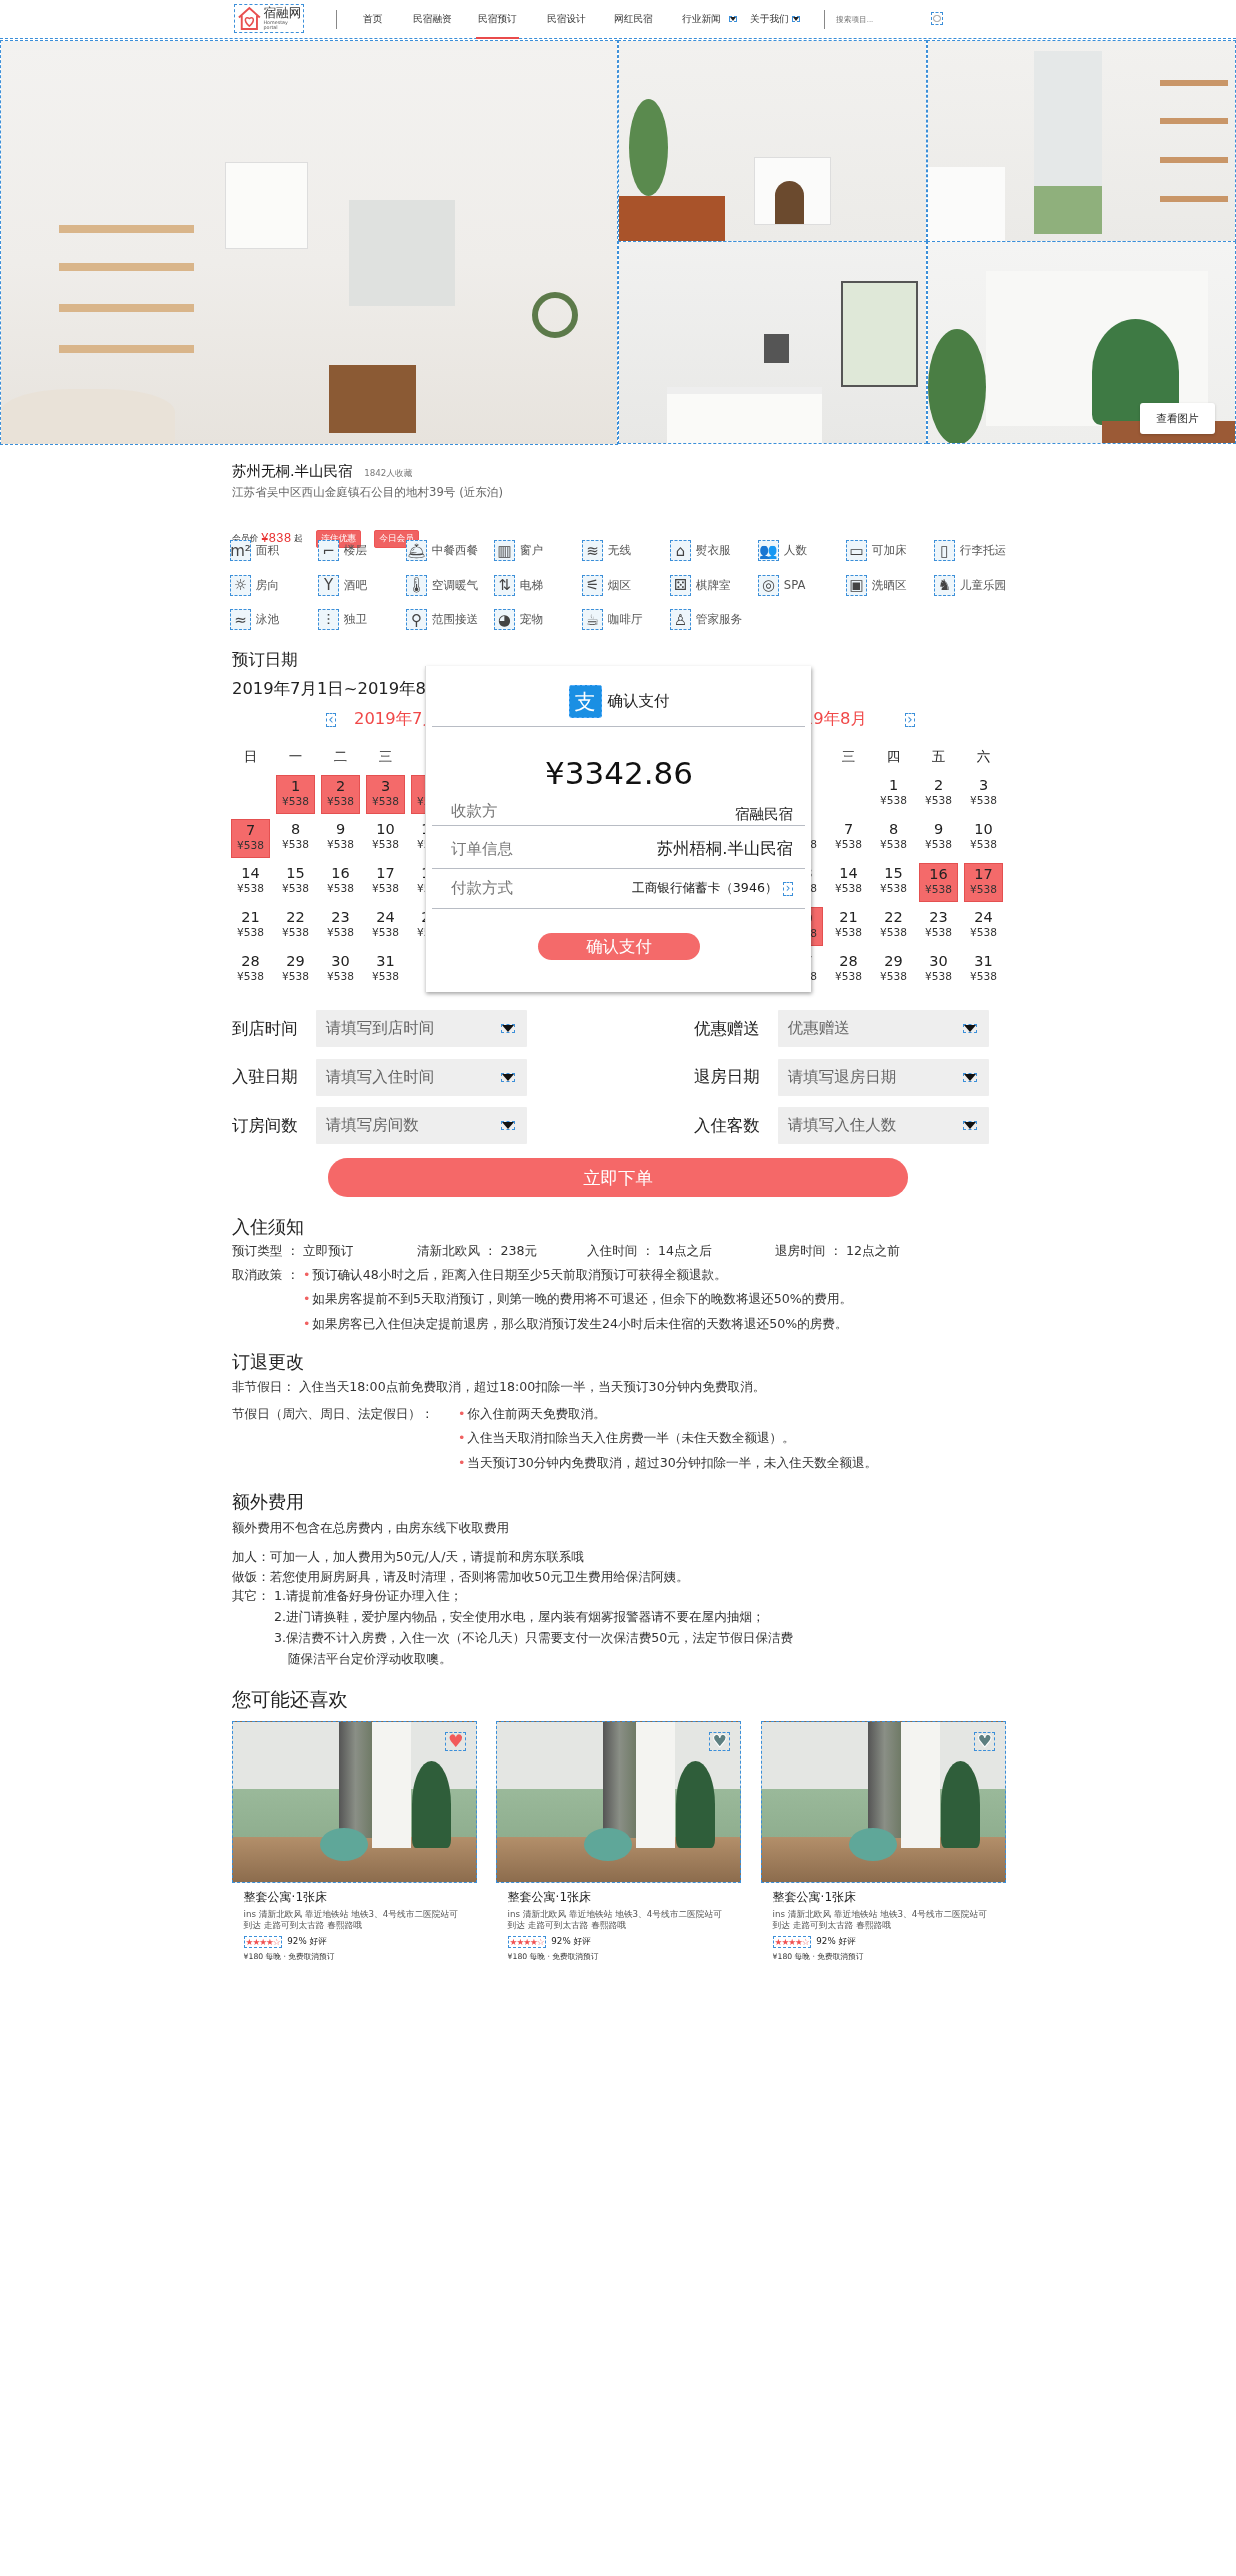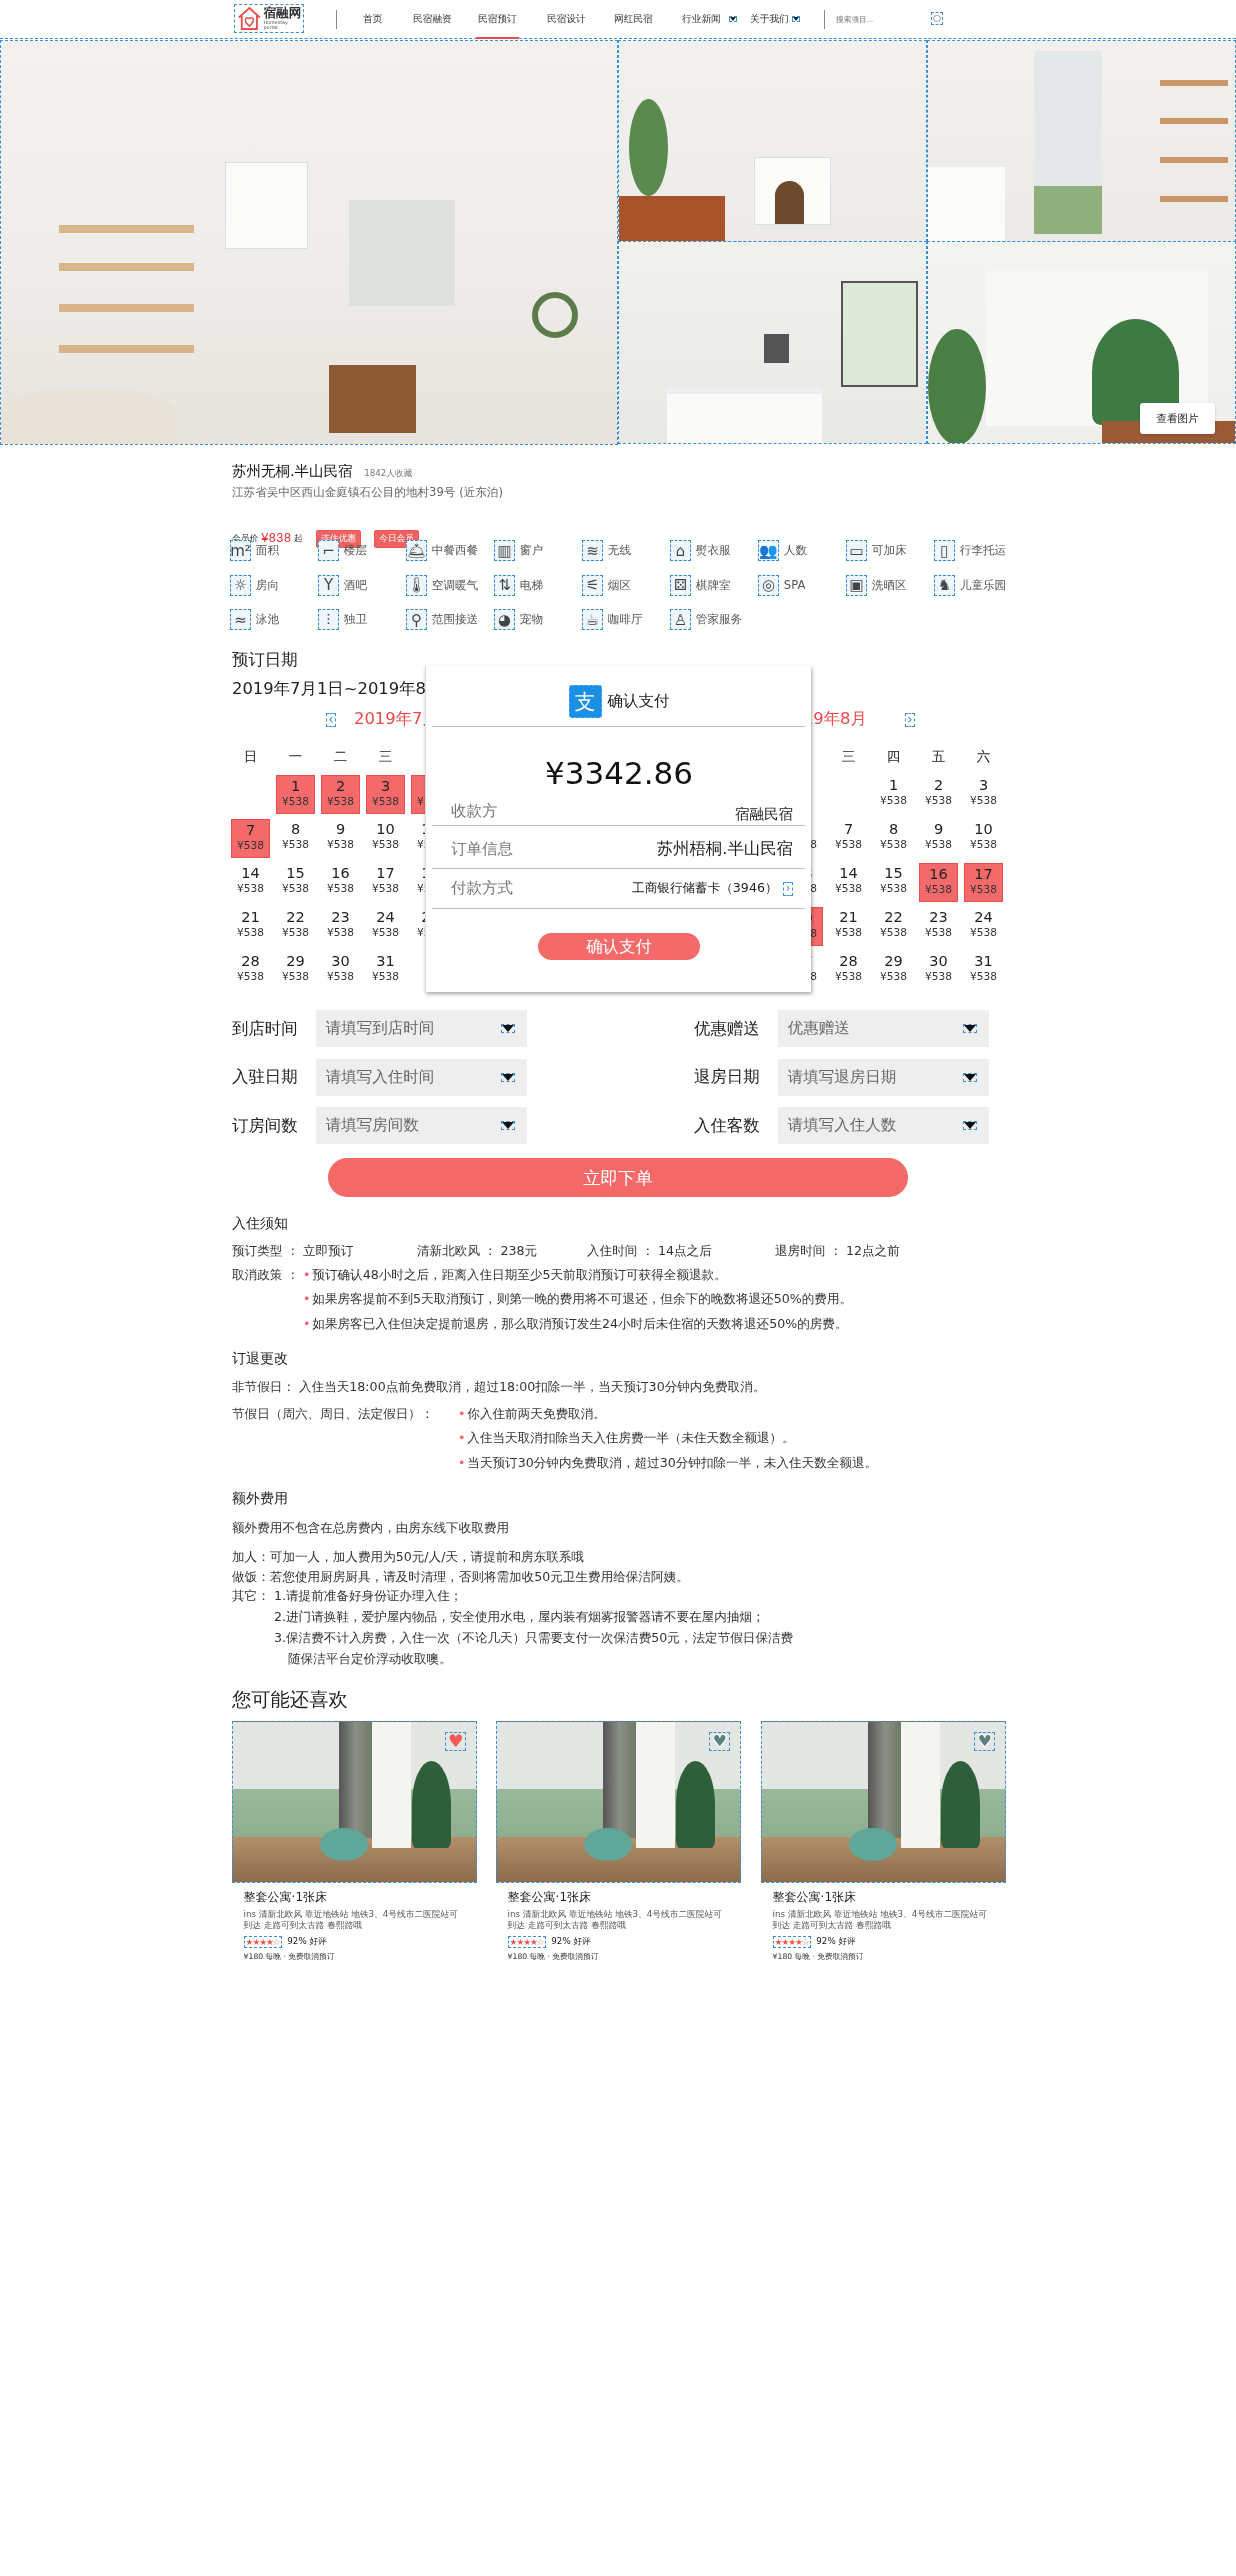--- a/index.html
+++ b/index.html
@@ -1,21 +1,21 @@
 <!DOCTYPE html>
 <html><head>
 <meta charset="utf-8">
 <style>
 *{box-sizing:border-box;margin:0;padding:0;}
 body{width:1236px;height:2576px;background:#fff;font-family:"DejaVu Sans","Liberation Sans",sans-serif;color:#222;position:relative;overflow:hidden;}
 .abs{position:absolute;}
 
 #header{position:absolute;left:0;top:0;width:1236px;height:39px;border-bottom:1px dashed #3b8fd9;background:#fff;}
 #logo{position:absolute;left:234px;top:3.9px;width:70px;height:29px;border:1px dashed #3b8fd9;display:flex;align-items:center;gap:1.9px;padding-left:1.9px;}
-#logo .name{font-size:12.6px;font-weight:bold;color:#333;line-height:12.6px;}
+#logo .name{font-size:12.6px;font-weight:normal;color:#333;line-height:12.6px;}
 #logo .sub{font-size:4.8px;color:#555;}
 .hdiv{position:absolute;top:9.7px;width:1px;height:19.3px;background:#888;}
 .nav{position:absolute;top:12.6px;font-size:9.7px;color:#333;}
 .nav.active::after{content:"";position:absolute;left:-1.9px;right:-1.9px;top:24px;height:2.9px;background:#e94b4b;}
 .caret{display:inline-block;width:0;height:0;border-left:3.9px solid transparent;border-right:3.9px solid transparent;border-top:4.8px solid #222;margin-left:3.9px;vertical-align:middle;outline:1px dashed #3b8fd9;}
 #search-input{position:absolute;left:836px;top:11.6px;width:87px;height:15.5px;border:none;font-size:7.7px;color:#999;background:transparent;outline:none;}
 #search-btn{position:absolute;left:931px;top:11.6px;width:11.6px;height:13.5px;border:1px dashed #3b8fd9;display:flex;align-items:center;justify-content:center;}
 #search-btn span{width:7.7px;height:7.7px;border:1px solid #999;border-radius:50%;}
 
 .photo{position:absolute;border:1px dashed #3b8fd9;overflow:hidden;}
@@ -53,21 +53,21 @@
 .mrow .k{font-size:15.5px;color:#777;}
 .mrow .v{font-size:14.5px;color:#222;}
 #pay-chevron{display:inline-block;width:9.7px;height:13.5px;border:1px dashed #3b8fd9;color:#3b8fd9;font-size:11.6px;line-height:11.6px;margin-left:5.8px;text-align:center;}
 #confirm-pay{position:absolute;left:112px;top:267px;width:162px;height:27px;border-radius:13.5px;background:#f46a6a;color:#fff;font-size:16.4px;border:none;font-family:inherit;cursor:pointer;}
 
 .frow-label{position:absolute;font-size:16.4px;color:#222;}
 .fselect{position:absolute;width:211px;height:37px;background:#eee;border-radius:1px;font-size:15.5px;color:#666;padding-left:9.7px;display:flex;align-items:center;}
 .fselect .tri{position:absolute;right:13.5px;top:14.5px;width:0;height:0;border-left:6.8px solid transparent;border-right:6.8px solid transparent;border-top:7.7px solid #111;outline:1px dashed #3b8fd9;}
 #order-now{position:absolute;left:328px;top:1158px;width:580px;height:39px;border-radius:19.3px;background:#f56868;color:#fff;font-size:17.4px;border:none;font-family:inherit;cursor:pointer;}
 
-.sec-title{position:absolute;left:232px;font-size:14px;color:#222;}
+.sec-title{position:absolute;left:232px;font-size:18px;color:#222;}
 .txt{position:absolute;font-size:12.6px;color:#333;white-space:nowrap;}
 .dot{color:#f06262;margin-right:1.9px;}
 
 #rec-title{position:absolute;left:232px;top:1686px;font-size:19.3px;color:#222;}
 .card{position:absolute;top:1721px;width:245px;}
 .card .img{width:245px;height:162px;border:1px dashed #3b8fd9;position:relative;overflow:hidden;
 background:linear-gradient(180deg,#e4e6e3 0%,#e4e6e3 42%,#9ab99a 42%,#8fae8f 72%,#b38f6a 72%,#8c6c4d 100%);}
 .card .curtain{position:absolute;left:106px;top:0;width:33px;height:116px;background:linear-gradient(90deg,#555,#8a8f86,#6f7a66);}
 .card .win{position:absolute;left:139px;top:0;width:39px;height:126px;background:#f4f4f1;}
 .card .chair{position:absolute;left:87px;top:106px;width:48px;height:33px;border-radius:50%;background:#5fa799;}

